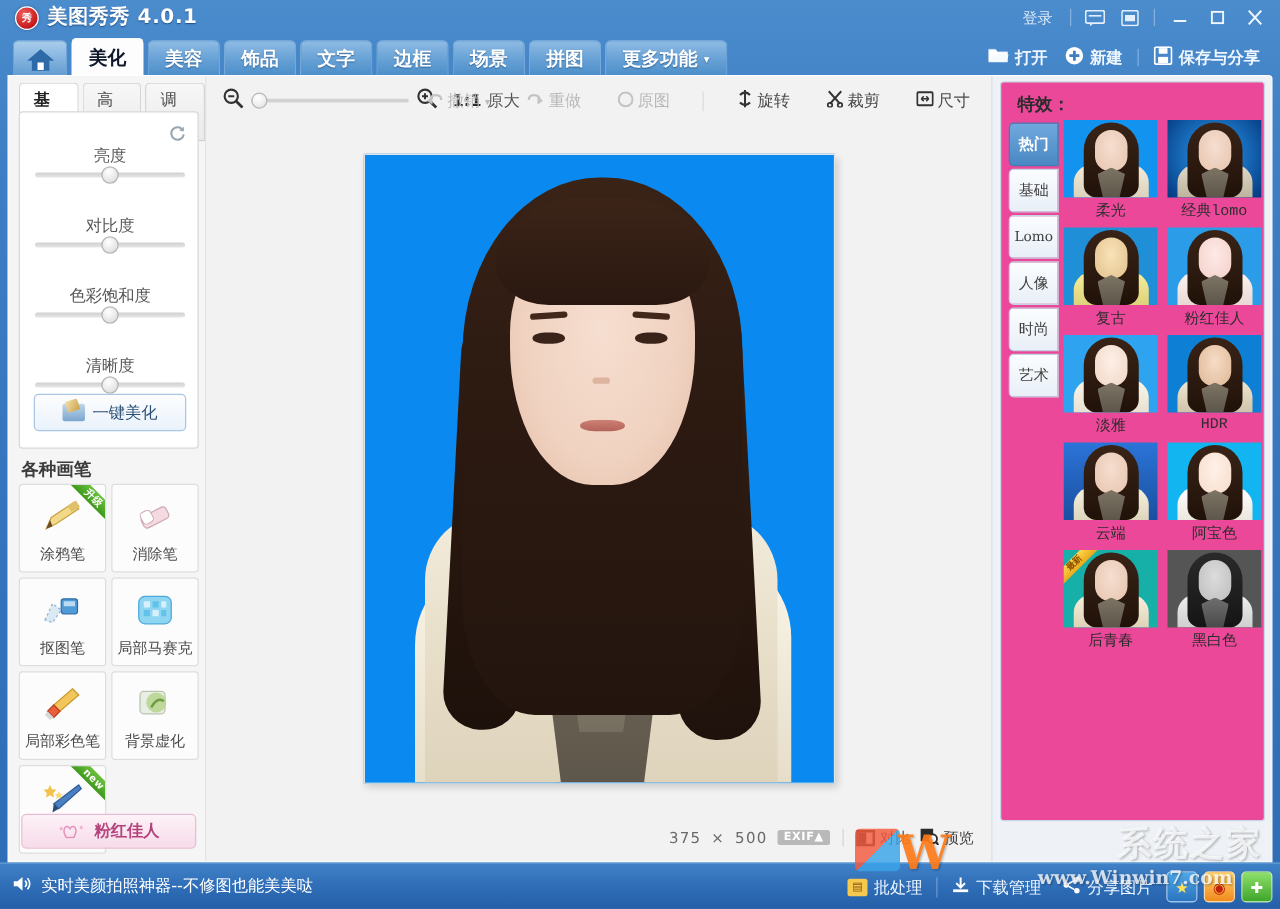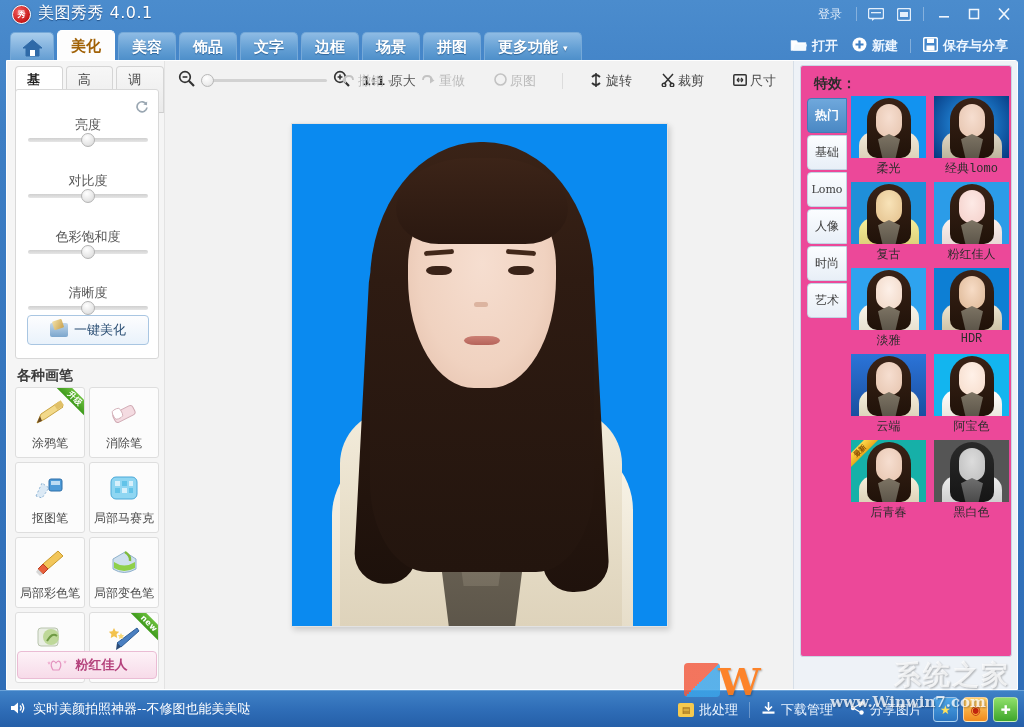--- a/index.html
+++ b/index.html
@@ -24,21 +24,21 @@
     position: absolute; left: 12px; top: 5px; width: 19px; height: 19px;
     border-radius: 50%;
     background: radial-gradient(circle at 35% 30%, #f25b5b, #c61a1a 70%, #9b0d0d);
     border: 1px solid #ffffff;
     box-shadow: 0 0 2px rgba(0,0,0,.35);
     color: #fff; font-size: 8px; line-height: 17px; text-align: center;
     font-weight: bold;
   }
   .app-title {
     position: absolute; left: 38px; top: 3px;
-    color: #ffffff; font-size: 16px; font-weight: normal;
+    color: #ffffff; font-size: 16px; font-weight: bold;
     text-shadow: 0 1px 1px rgba(0,40,90,.6);
     letter-spacing: .5px;
   }
   .tb-right {
     position: absolute; right: 6px; top: 0; height: 28px;
     display: flex; align-items: center; gap: 2px;
   }
   .tb-login {
     color: #dce9f8; font-size: 12px; padding: 2px 8px; cursor: default;
   }
@@ -67,21 +67,21 @@
     display:flex; align-items:center; justify-content:center;
     text-shadow: 0 1px 1px rgba(0,50,100,.5);
     cursor: default;
   }
   .tab.home { min-width: 44px; padding: 0 10px;
     background: linear-gradient(180deg,#a9cdec,#7fb0dd 55%,#5f9ad0); }
   .tab.home svg { display:block; }
   .tab.active {
     background: #fdfdfd;
     border: 1px solid #ffffff; border-bottom: none;
-    color: #a16207;
+    color: #0f172a;
     text-shadow: none;
     height: 32px;
     align-items: center;
   }
   .tab .caret { margin-left: 5px; font-size: 9px; }
 
   
   .content {
     position: absolute; left: 6px; top: 60px; width: 1012px; height: 630px;
     background: #f2f2f2;
@@ -638,30 +638,20 @@
 
         <div class="brush">
           <div class="bicon">
             <svg width="32" height="28" viewBox="0 0 32 28">
                 <path d="M24 2 L29 7 L14 20 L9 15 Z" fill="#f2c65a" stroke="#c99a2c" stroke-width="1"></path>
                 <path d="M9 15 L14 20 L9 25 L4 20 Z" fill="#e8603c" stroke="#bb4022" stroke-width="1"></path>
                 <path d="M4 20 L9 25 L6 27 L2 23 Z" fill="#d8d8d8"></path>
               </svg>
           </div>
           <div class="bname">局部彩色笔</div>
-        </div>
-        <div class="brush">
-          <div class="bicon">
-            <svg width="32" height="28" viewBox="0 0 32 28">
-                <path d="M5 10 L17 3 L28 10 L28 20 Q16 27 5 20 Z" fill="#cfe0ee" stroke="#8fb0cb" stroke-width="1"></path>
-                <path d="M6 13 Q16 20 27 13 L27 19 Q16 25 6 19 Z" fill="#8fd04a"></path>
-                <path d="M17 3 Q23 7 22 12" stroke="#7fbb3a" stroke-width="2.5" fill="none"></path>
-              </svg>
-          </div>
-          <div class="bname">局部变色笔</div>
         </div>
 
         <div class="brush">
           <div class="bicon">
             <svg width="30" height="28" viewBox="0 0 30 28">
                 <rect x="3" y="4" width="20" height="18" rx="3" fill="#e9eee4" stroke="#b9c4ae" stroke-width="1"></rect>
                 <circle cx="16" cy="13" r="8" fill="#b6d38c" opacity=".85"></circle>
                 <path d="M12 17 Q17 8 22 12" stroke="#6f9a44" stroke-width="2" fill="none"></path>
               </svg>
           </div>
@@ -781,20 +771,41 @@
           <div class="ph-fringe"></div>
           <div class="ph-brow l"></div>
           <div class="ph-brow r"></div>
           <div class="ph-eye l"></div>
           <div class="ph-eye r"></div>
           <div class="ph-nose"></div>
           <div class="ph-mouth"></div>
         </div>
       </div>
 
+      <div class="statusbar">
+        <span class="dim">375</span>
+        <span class="dim">×</span>
+        <span class="dim">500</span>
+        <span class="exif-badge">EXIF▲</span>
+        <span class="sb-sep"></span>
+        <span class="sb-item">
+          <span class="cmp-ico"></span>
+          <span>对比</span>
+        </span>
+        <span class="sb-item">
+          <span>
+            <svg width="15" height="14" viewBox="0 0 15 14">
+                <rect x="0.5" y="1" width="10" height="10" fill="#2b2b2b"></rect>
+                <circle cx="10" cy="9" r="3.6" fill="#ffffff" stroke="#2b2b2b" stroke-width="1.5"></circle>
+                <path d="M12.5 11.5 L15 14" stroke="#2b2b2b" stroke-width="1.8"></path>
+              </svg>
+          </span>
+          <span>预览</span>
+        </span>
+      </div>
     </div>
 
     <div class="rightpanel">
       <div class="rp-inner">
         <div class="rp-title">特效：</div>
 
         <div class="cat-list">
           <div class="cat active">热门</div>
           <div class="cat">基础</div>
           <div class="cat lomo">Lomo</div>

